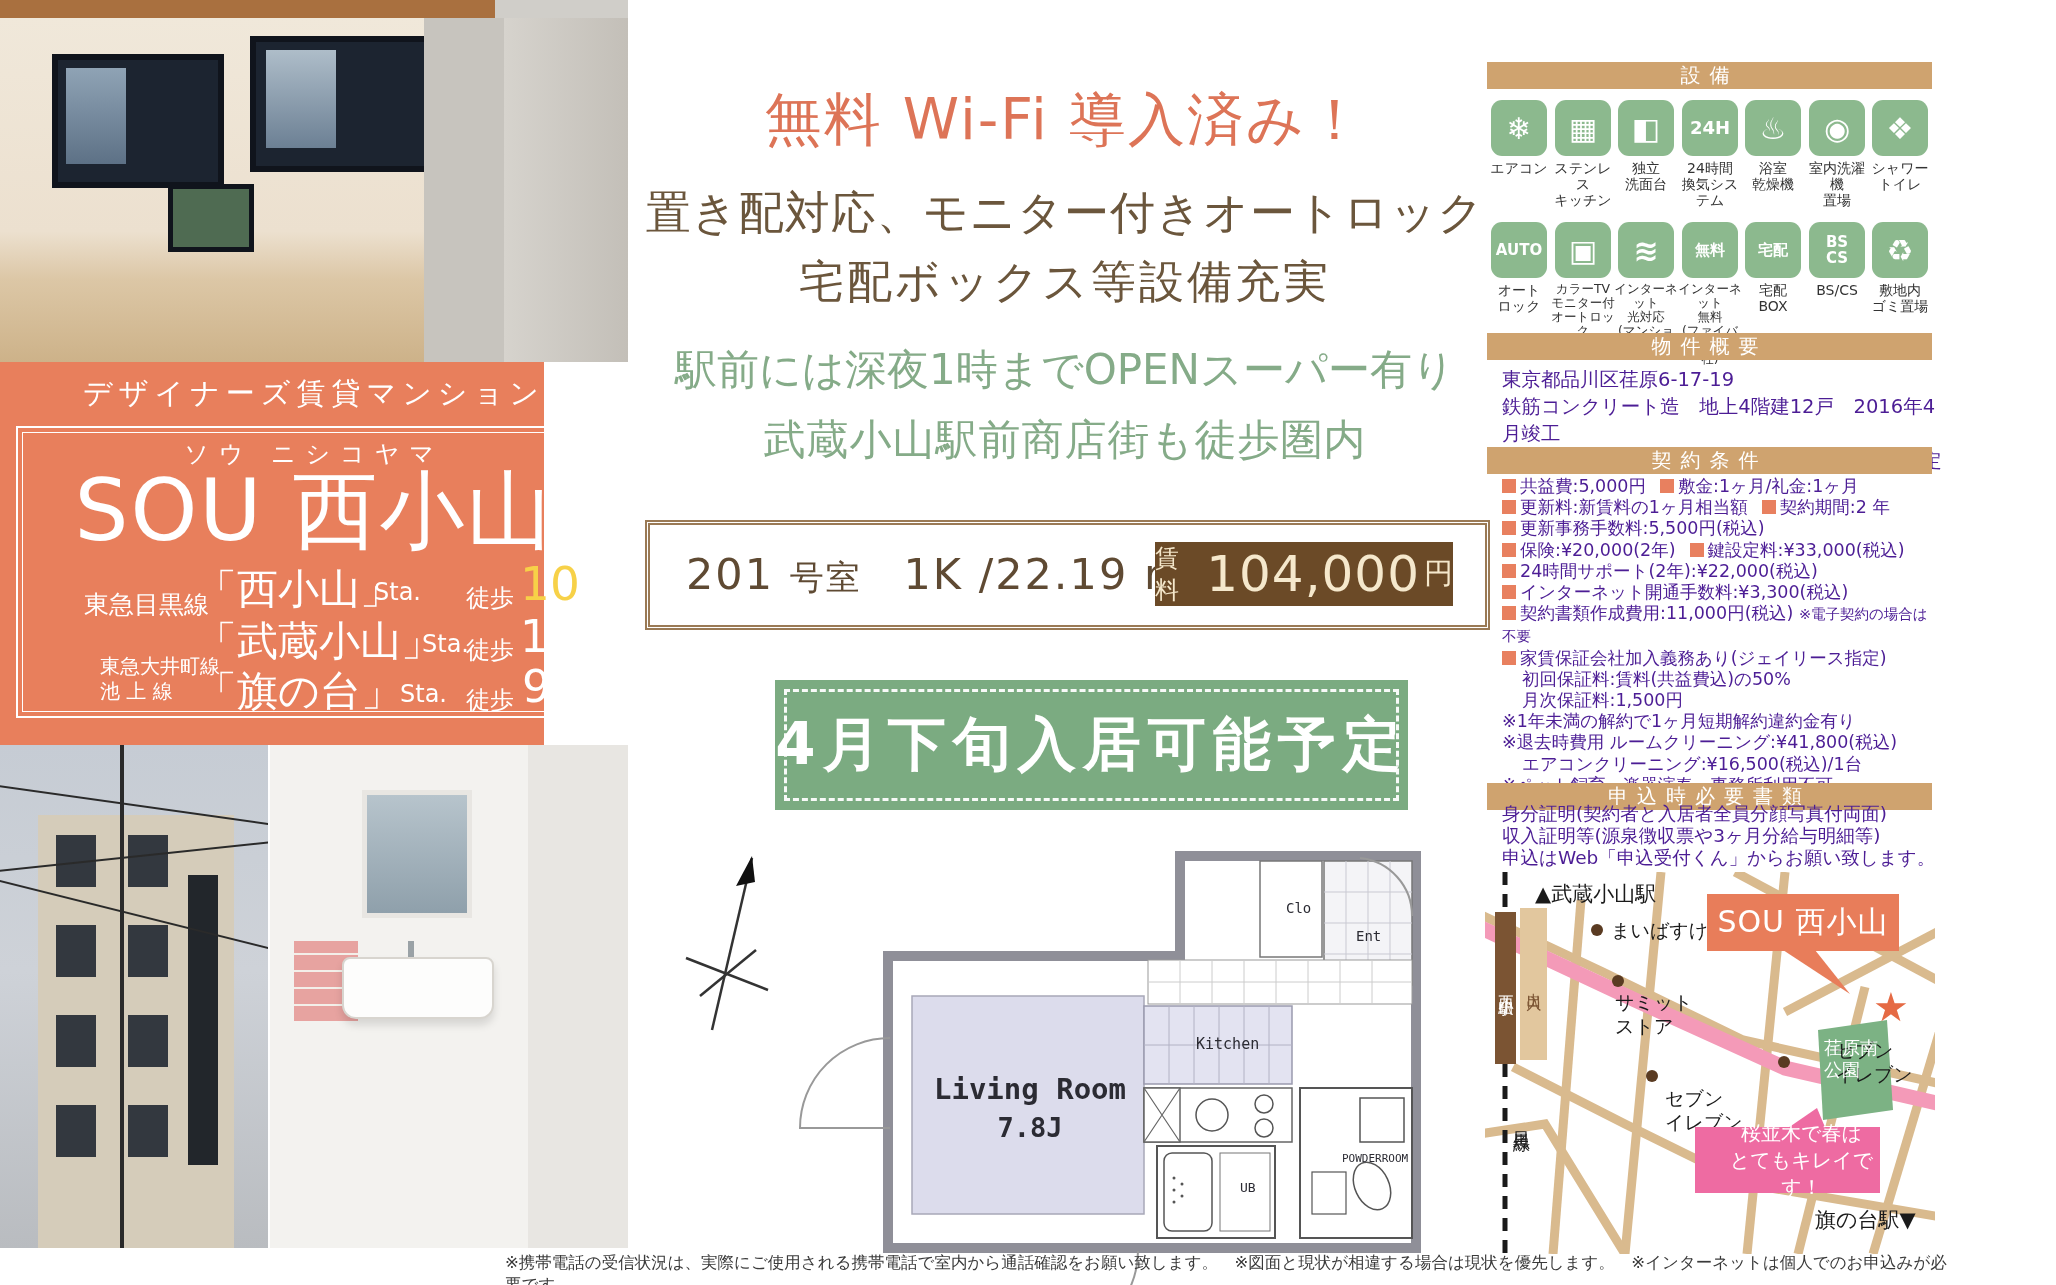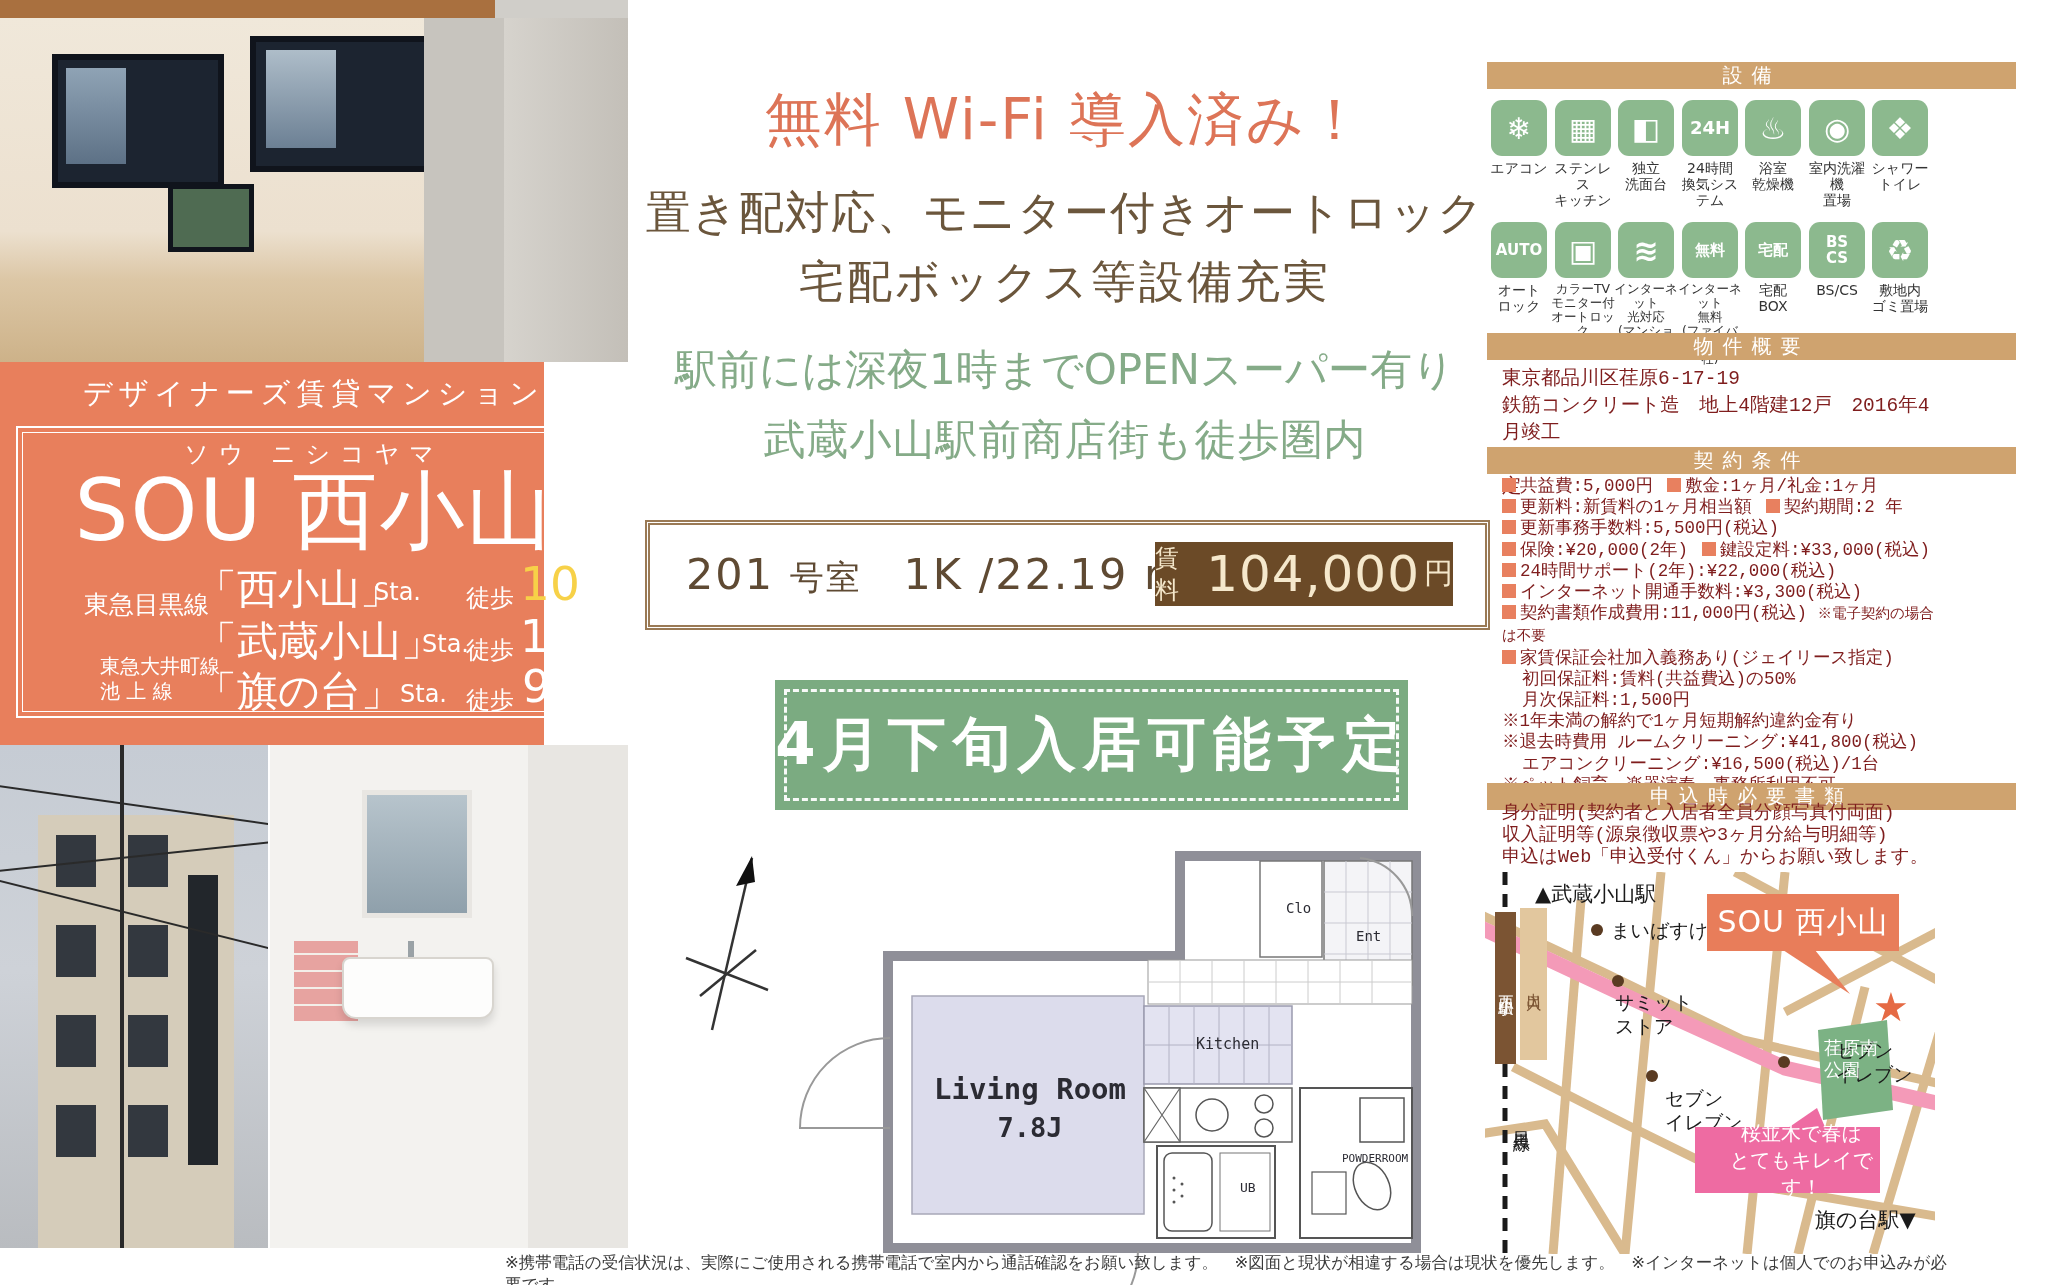--- a/index.html
+++ b/index.html
@@ -44,28 +44,28 @@
   .rentbox{position:absolute;right:32px;top:17px;width:298px;height:64px;background:#6b4a27;color:#f5e8cc;display:flex;align-items:center;justify-content:center;}
   .rentbox .lbl{font-size:24px;margin-right:16px;}
   .rentbox .val{font-size:50px;letter-spacing:1px;}
   .rentbox .yen{font-size:29px;margin-left:4px;}
   .banner{left:775px;top:680px;width:633px;height:130px;background:#7bab81;}
   .banner .dash{position:absolute;left:9px;top:9px;right:9px;bottom:9px;border:3px dashed rgba(255,255,255,.95);}
   .banner .txt{position:absolute;left:0;top:0;width:100%;height:100%;display:flex;align-items:center;justify-content:center;color:#fff;font-size:58px;font-weight:bold;letter-spacing:7px;}
   .fp-label{position:absolute;color:#2b2b33;font-family:"DejaVu Sans Mono",monospace;}
 
   
-  .bar{position:absolute;left:1487px;width:529px;height:27px;background:#cfa36f;color:#fff;text-align:center;font-size:20px;letter-spacing:9px;line-height:27px;}
+  .bar{position:absolute;left:1487px;width:445px;height:27px;background:#cfa36f;color:#fff;text-align:center;font-size:20px;letter-spacing:9px;line-height:27px;}
   .eqcol{position:absolute;width:64px;display:flex;flex-direction:column;align-items:center;gap:4px;text-align:center;}
   .tile{width:56px;height:56px;border-radius:11px;background:#8cb98e;color:#fff;display:flex;align-items:center;justify-content:center;font-weight:bold;}
   .tile.big{font-size:30px;}
   .tile.txt{font-size:15px;line-height:16px;white-space:pre-line;text-align:center;}
   .eqlabel{font-size:14px;line-height:16px;color:#333;white-space:pre-line;}
   .eqlabel.sm{font-size:12.5px;line-height:14px;}
-  .rtext{position:absolute;left:1502px;width:440px;color:#7f1d1d;font-family:Liberation Mono, monospace;}
+  .rtext{position:absolute;left:1502px;width:440px;color:#4c1d95;}
   .ovw{top:366px;font-size:19.5px;line-height:27px;}
   .terms{top:476px;font-size:17.5px;line-height:21.2px;}
   .sq{display:inline-block;width:14px;height:14px;background:#e8805f;margin-right:4px;vertical-align:-1px;}
   .sq.g{margin-left:14px;}
   .ind{padding-left:20px;}
   .note{font-size:14.5px;}
   .docs{top:803px;font-size:18.5px;line-height:21.8px;}
 
   
   .map{left:1485px;top:872px;width:450px;height:382px;background:#fff;overflow:hidden;}

